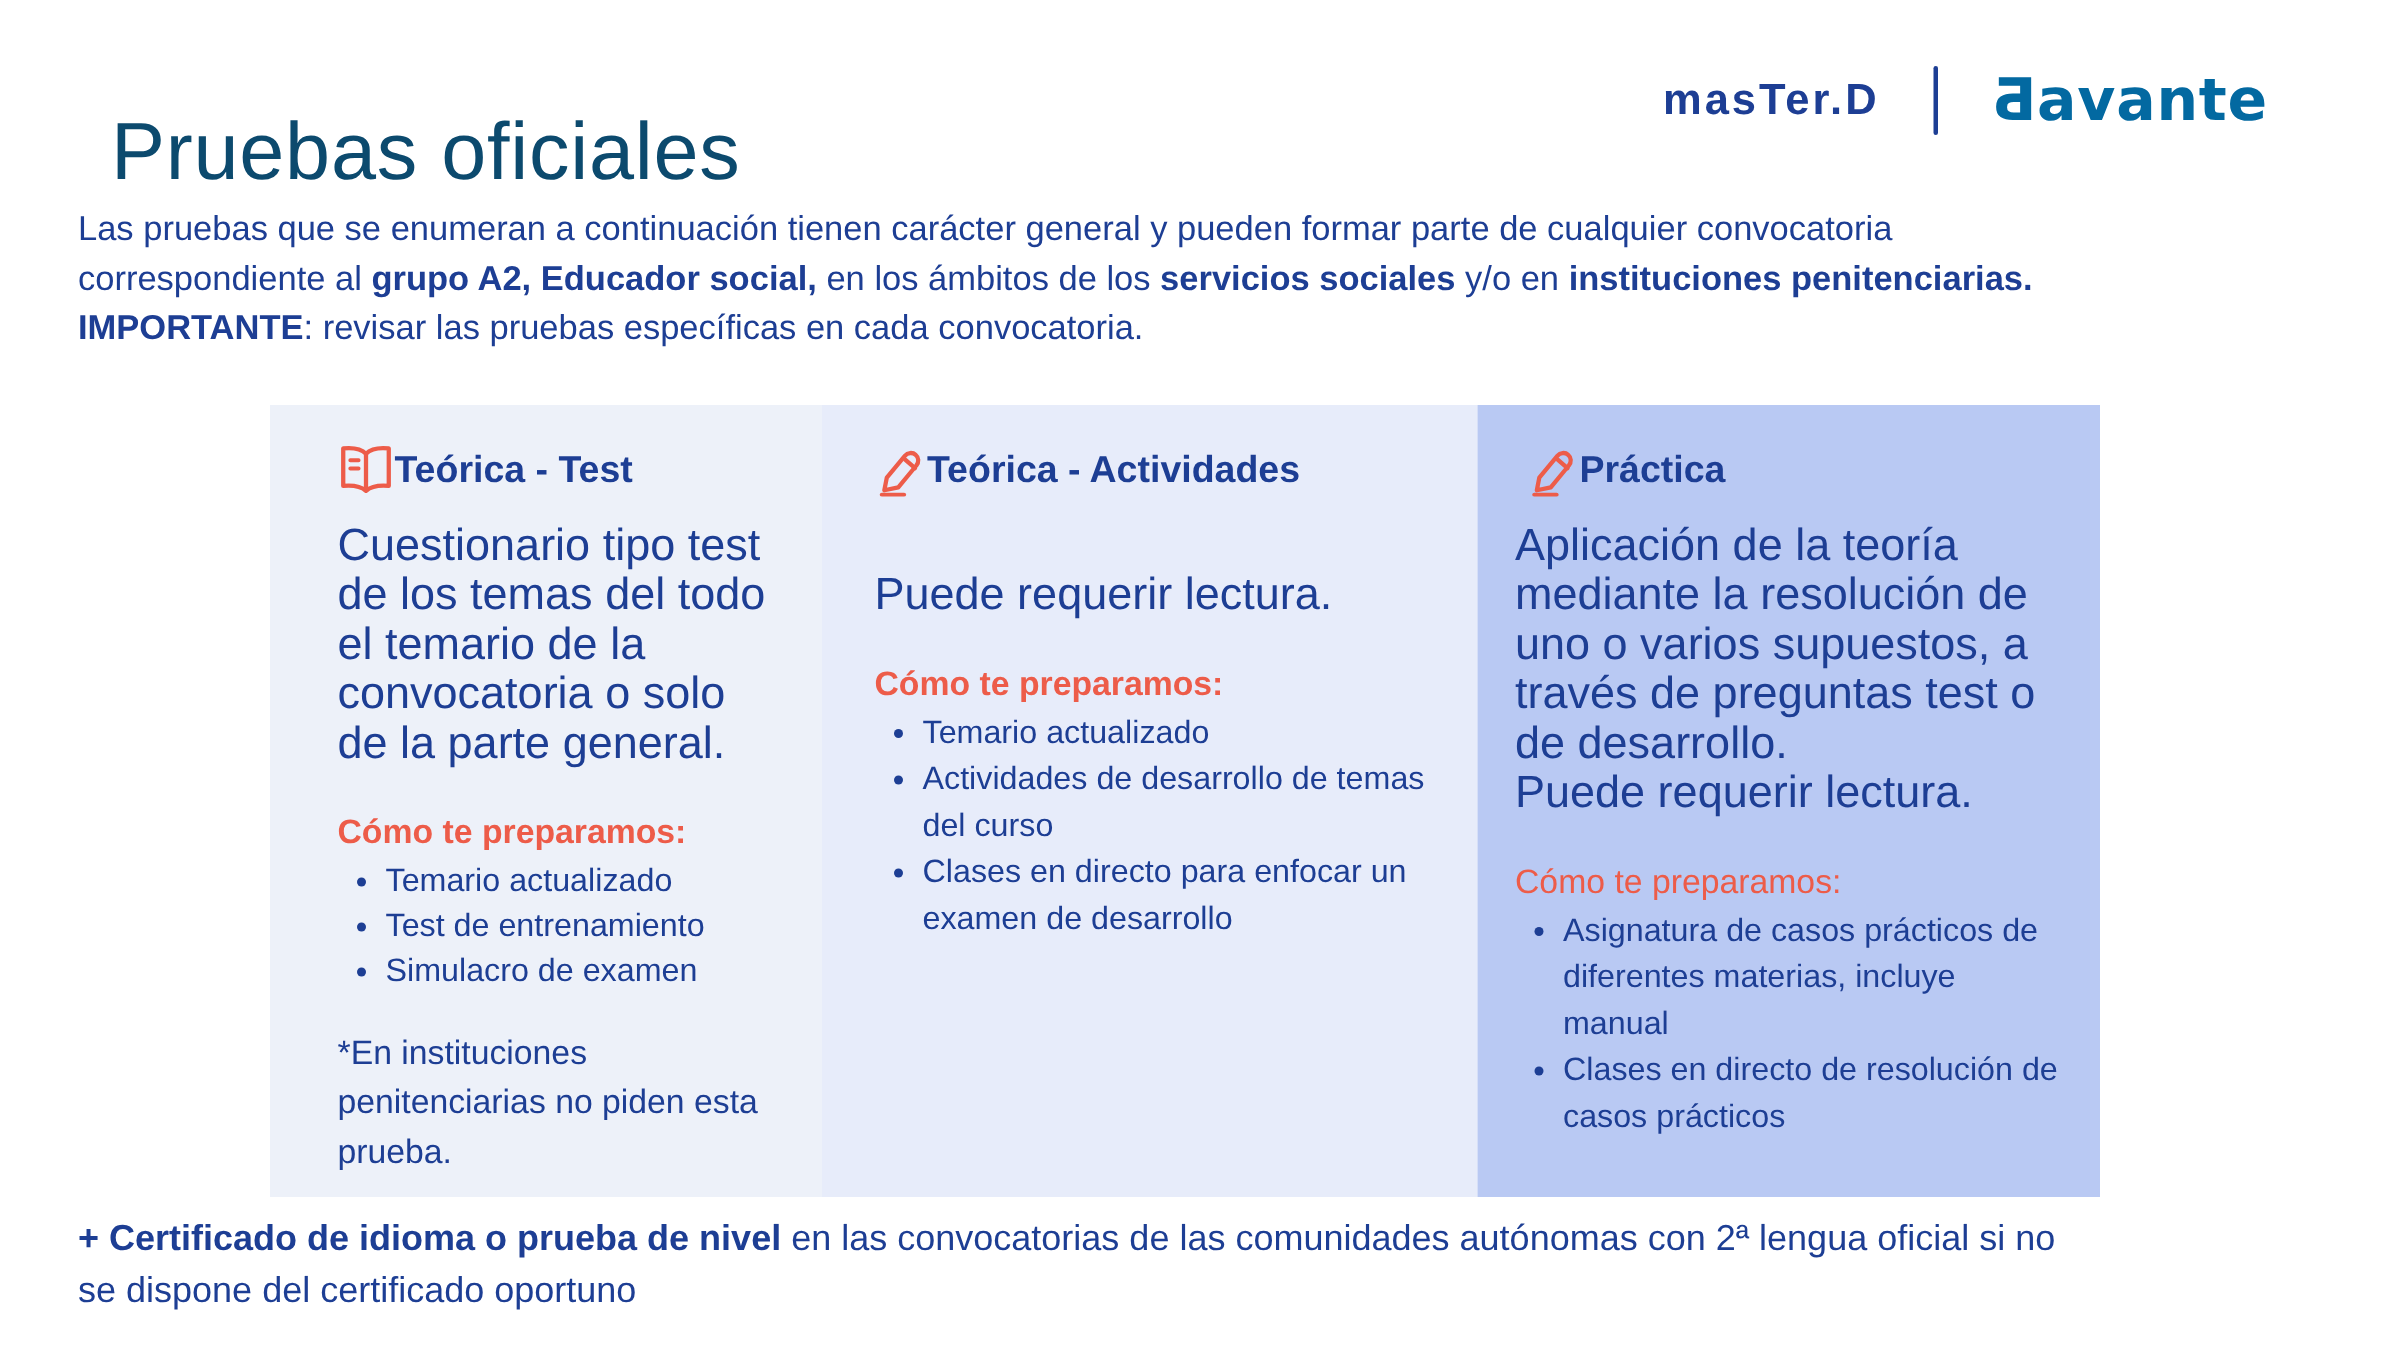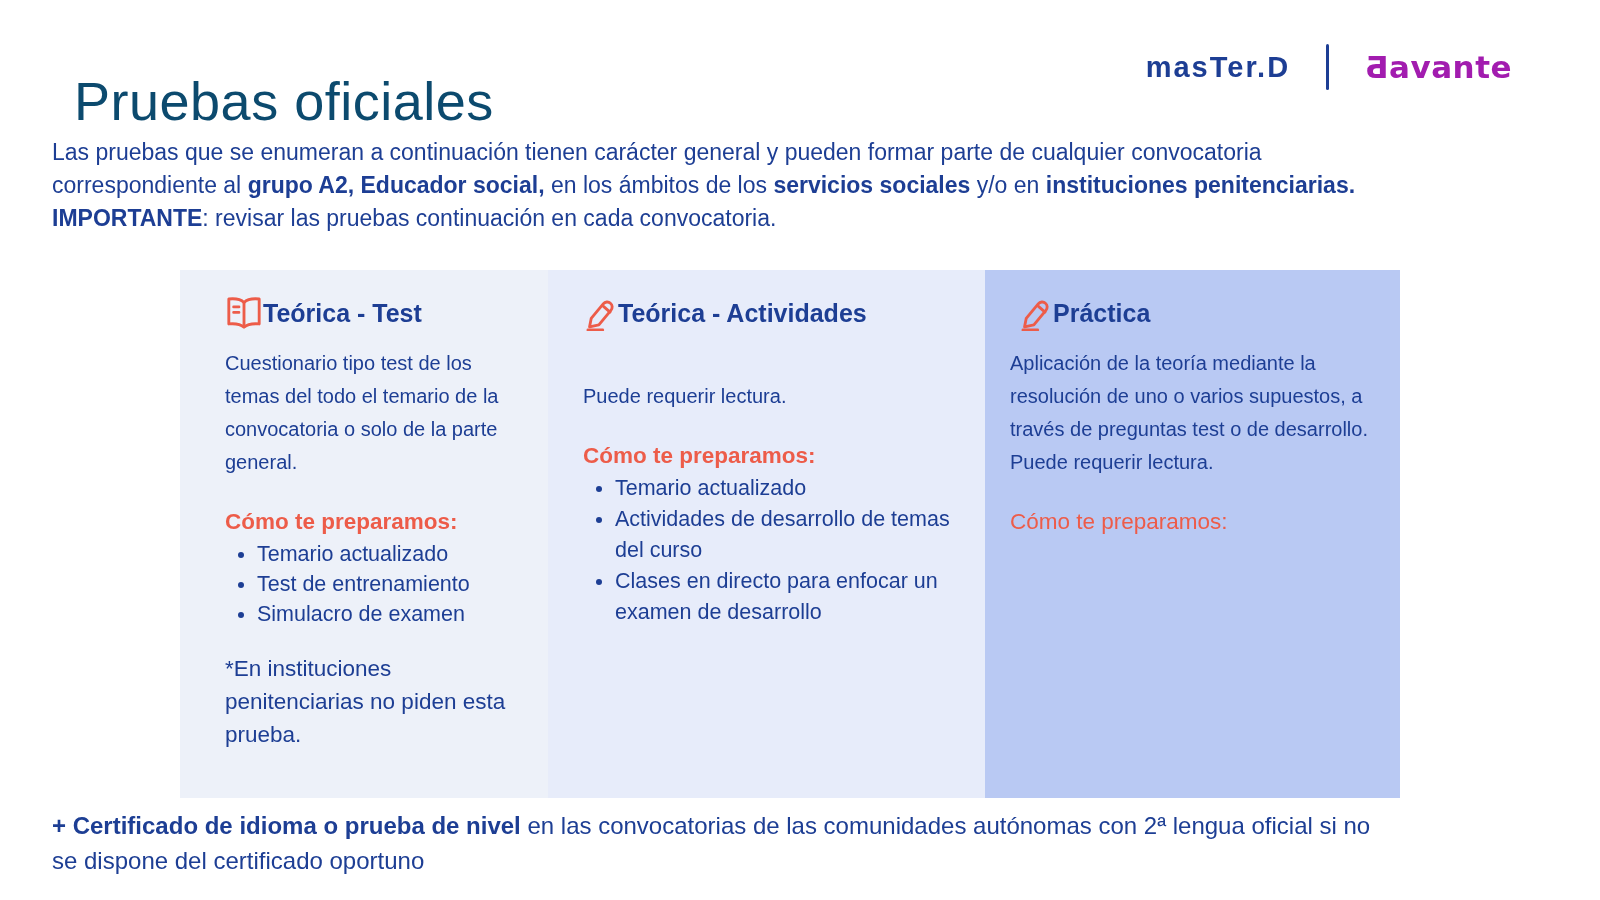--- a/index.html
+++ b/index.html
@@ -22,23 +22,23 @@
     display: flex; align-items: center; gap: 36px;
   }
   .brand .masterd {
     font-size: 29px; font-weight: bold; letter-spacing: 2px;
     color: #1d3e94;
   }
   .brand .sep {
     width: 3px; height: 46px; background: #1d3e94; border-radius: 2px;
   }
   .brand .davante {
-    font-size: 31px; font-weight: bold; letter-spacing: 0.5px;
+    font-size: 39px; font-weight: bold; letter-spacing: 0.5px;
     font-family: "DejaVu Sans", "Liberation Sans", sans-serif;
-    color: #a21caf;
+    color: #0369a1;
   }
   .intro {
     position: absolute; left: 52px; top: 136px; width: 1495px;
     font-size: 23px; line-height: 33px;
   }
   .b { font-weight: bold; }
 
   .cards {
     position: absolute; left: 180px; top: 270px;
     display: flex; height: 528px;
@@ -46,21 +46,21 @@
   .card { padding: 22px 28px 0 45px; }
   .card-1 { width: 368px; background: #edf1f9; }
   .card-2 { width: 437px; background: #e7ecfa; padding-left: 35px; padding-right: 26px; }
   .card-3 { width: 415px; background: #b9c9f3; padding-left: 25px; padding-right: 20px; }
 
   .card-header { display: flex; align-items: center; gap: 0; height: 42px; }
   .card-3 .card-header { padding-left: 8px; }
   .card-title { font-size: 25px; font-weight: bold; color: #1d3e94; }
   .icon { display: flex; align-items: center; }
 
-  .card .body { font-size: 20px; line-height: 33px; margin: 13px 0 0 0; }
+  .card .body { font-size: 30px; line-height: 33px; margin: 13px 0 0 0; }
   .prepare {
     color: #ed5c49; font-size: 22.5px; font-weight: bold;
     margin: 30px 0 4px 0;
   }
   .card-3 .prepare { font-weight: normal; }
   .card ul { margin: 4px 0 0 0; padding-left: 32px; font-size: 21.5px; line-height: 30px; }
   .card-2 ul, .card-3 ul { line-height: 31px; }
   .footnote { font-size: 22.5px; line-height: 33px; }
 
   .footer {
@@ -75,21 +75,21 @@
 
 <div class="brand">
   <span class="masterd">masTer.D</span>
   <span class="sep"></span>
   <span class="davante">Ƌavante</span>
 </div>
 
 <div class="intro">
   <div><span>Las pruebas que se enumeran a continuación tienen carácter general y pueden formar parte de cualquier convocatoria</span></div>
   <div><span>correspondiente al </span><span class="b">grupo A2, Educador social,</span><span> en los ámbitos de los </span><span class="b">servicios sociales</span><span> y/o en </span><span class="b">instituciones penitenciarias.</span></div>
-  <div><span class="b">IMPORTANTE</span><span>: revisar las pruebas continuación en cada convocatoria.</span></div>
+  <div><span class="b">IMPORTANTE</span><span>: revisar las pruebas específicas en cada convocatoria.</span></div>
 </div>
 
 <div class="cards">
 
   <section class="card card-1">
     <header class="card-header">
       <span class="icon">
         <svg width="38" height="33" viewBox="0 0 34 30" fill="none">
           <path d="M17 5 C14 2 9 1.2 3.2 1.8 L3.2 24.5 C9 24 14 24.8 17 27.5 C20 24.8 25 24 30.8 24.5 L30.8 1.8 C25 1.2 20 2 17 5 Z" stroke="#ed5c49" stroke-width="2.6" stroke-linejoin="round"></path>
           <path d="M17 5 L17 27.5" stroke="#ed5c49" stroke-width="2.6"></path>
@@ -138,20 +138,24 @@
             <path d="M7.5 20.5 L18.5 7.2 C20.2 5.2 23.2 4.9 25.1 6.6 C27 8.2 27.2 11.2 25.5 13.1 L14.5 26.4 L6 28.2 Z"></path>
             <path d="M18.7 9.5 L24.7 14.7"></path>
             <path d="M4.5 31 L18 31"></path>
           </g>
         </svg>
       </span>
       <h3 class="card-title">Práctica</h3>
     </header>
     <p class="body"><span>Aplicación de la teoría mediante la resolución de uno o varios supuestos, a través de preguntas test o de desarrollo.</span><br><span>Puede requerir lectura.</span></p>
     <h4 class="prepare">Cómo te preparamos:</h4>
+    <ul>
+      <li>Asignatura de casos prácticos de diferentes materias, incluye manual</li>
+      <li>Clases en directo de resolución de casos prácticos</li>
+    </ul>
   </section>
 
 </div>
 
 <div class="footer">
   <div><span class="b">+ Certificado de idioma o prueba de nivel</span><span> en las convocatorias de las comunidades autónomas con 2ª lengua oficial si no</span></div>
   <div><span>se dispone del certificado oportuno</span></div>
 </div>
 
 </body></html>

